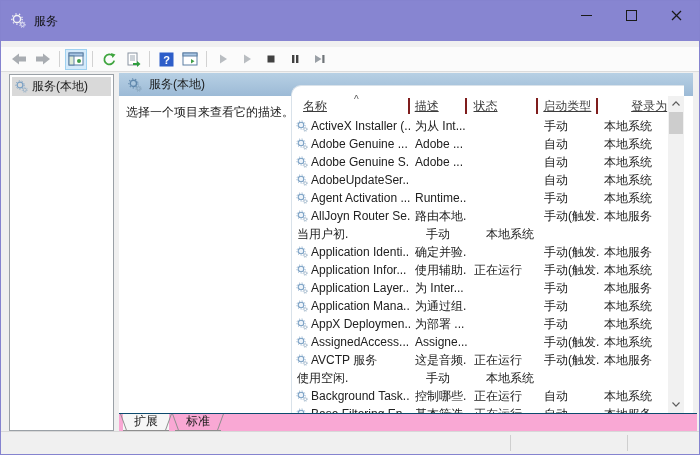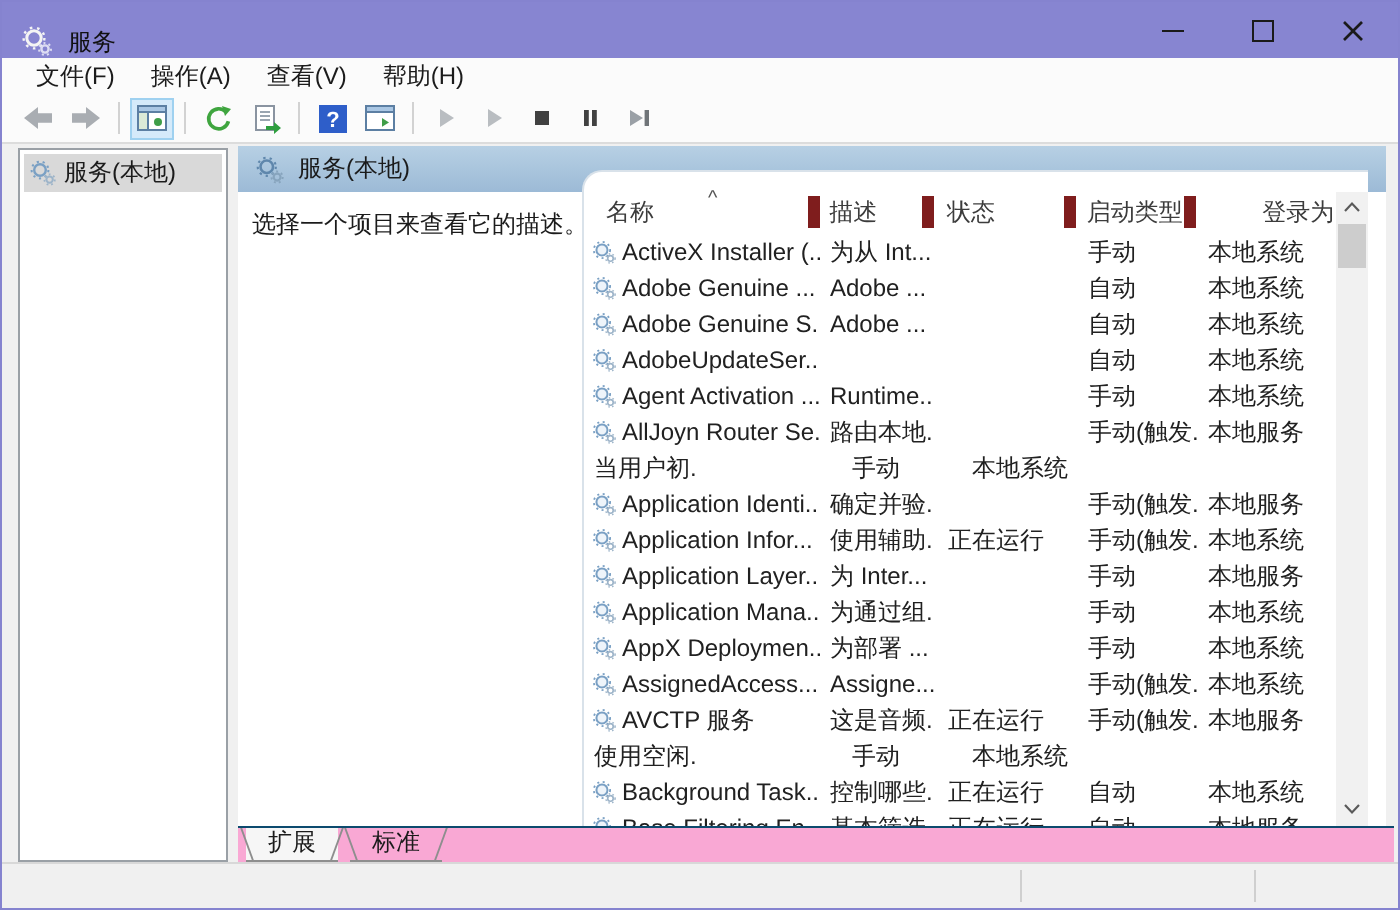--- a/index.html
+++ b/index.html
@@ -27,21 +27,21 @@
   
   .tree{position:absolute;left:8px;top:73px;width:105px;height:357px;background:#fff;border:1px solid #9aa0a6;box-sizing:border-box;}
   .tree-item{display:flex;align-items:center;gap:4px;margin:2px 2px;background:#d9d9d9;padding:1px 3px;}
   
   .rightpanel{position:absolute;left:118px;top:72px;width:574px;height:358px;background:#fff;}
   .bluehdr{position:absolute;left:0;top:0;width:100%;height:23px;background:linear-gradient(#b7d0e4,#9cbad6);display:flex;align-items:center;gap:7px;padding-left:9px;box-sizing:border-box;}
   .desc-prompt{position:absolute;left:7px;top:31px;}
   
   .card{position:absolute;left:172px;top:12px;width:392px;height:328px;background:#fff;border-top-left-radius:10px;border-left:1px solid #d9e2ea;border-top:1px solid #d9e2ea;overflow:hidden;}
   .thead{display:flex;margin-top:9px;height:22px;align-items:center;color:#3c3c3c;}
-  .hcell{height:16px;line-height:16px;border-right:6px solid #7f1d1d;box-sizing:border-box;}
+  .hcell{height:16px;line-height:16px;border-right:2px solid #7f1d1d;box-sizing:border-box;text-decoration:underline;}
   .h-name{width:118px;padding-left:11px;position:relative;}
   .h-desc{width:57px;padding-left:5px;}
   .h-status{width:72px;padding-left:7px;}
   .h-startup{width:60px;padding-left:5px;}
   .h-logon{width:58px;padding-left:5px;margin-left:28px;}
   .sort-caret{position:absolute;left:62px;top:-6px;font-size:10px;color:#555;}
   .tbody{position:relative;}
   .trow{display:flex;height:18px;align-items:center;color:#212121;}
   .c-name{width:118px;display:flex;align-items:center;gap:3px;padding-left:4px;box-sizing:border-box;white-space:nowrap;overflow:hidden;}
   .c-desc{width:57px;padding-left:5px;box-sizing:border-box;white-space:nowrap;overflow:hidden;}
@@ -88,26 +88,20 @@
         </div>
       <div class="win-btn">
         <svg width="11" height="11" viewBox="0 0 11 11">
           <line x1="1" y1="1" x2="10" y2="10" stroke="#1a1a1a" stroke-width="1.3"></line>
           <line x1="10" y1="1" x2="1" y2="10" stroke="#1a1a1a" stroke-width="1.3"></line>
         </svg>
       </div>
     </div>
   </div>
 
-  <div class="menubar">
-    <span class="menu-item">文件(F)</span>
-    <span class="menu-item">操作(A)</span>
-    <span class="menu-item">查看(V)</span>
-    <span class="menu-item">帮助(H)</span>
-  </div>
 
   <div class="toolbar">
     <div class="tbtn">
       <svg width="16" height="14" viewBox="0 0 16 14">
         <path d="M1 7 L8 1.5 V4.6 H15 V9.4 H8 V12.5 Z" fill="#a9adb2"></path>
       </svg>
     </div>
     <div class="tbtn">
       <svg width="16" height="14" viewBox="0 0 16 14">
         <path d="M15 7 L8 1.5 V4.6 H1 V9.4 H8 V12.5 Z" fill="#a9adb2"></path>

